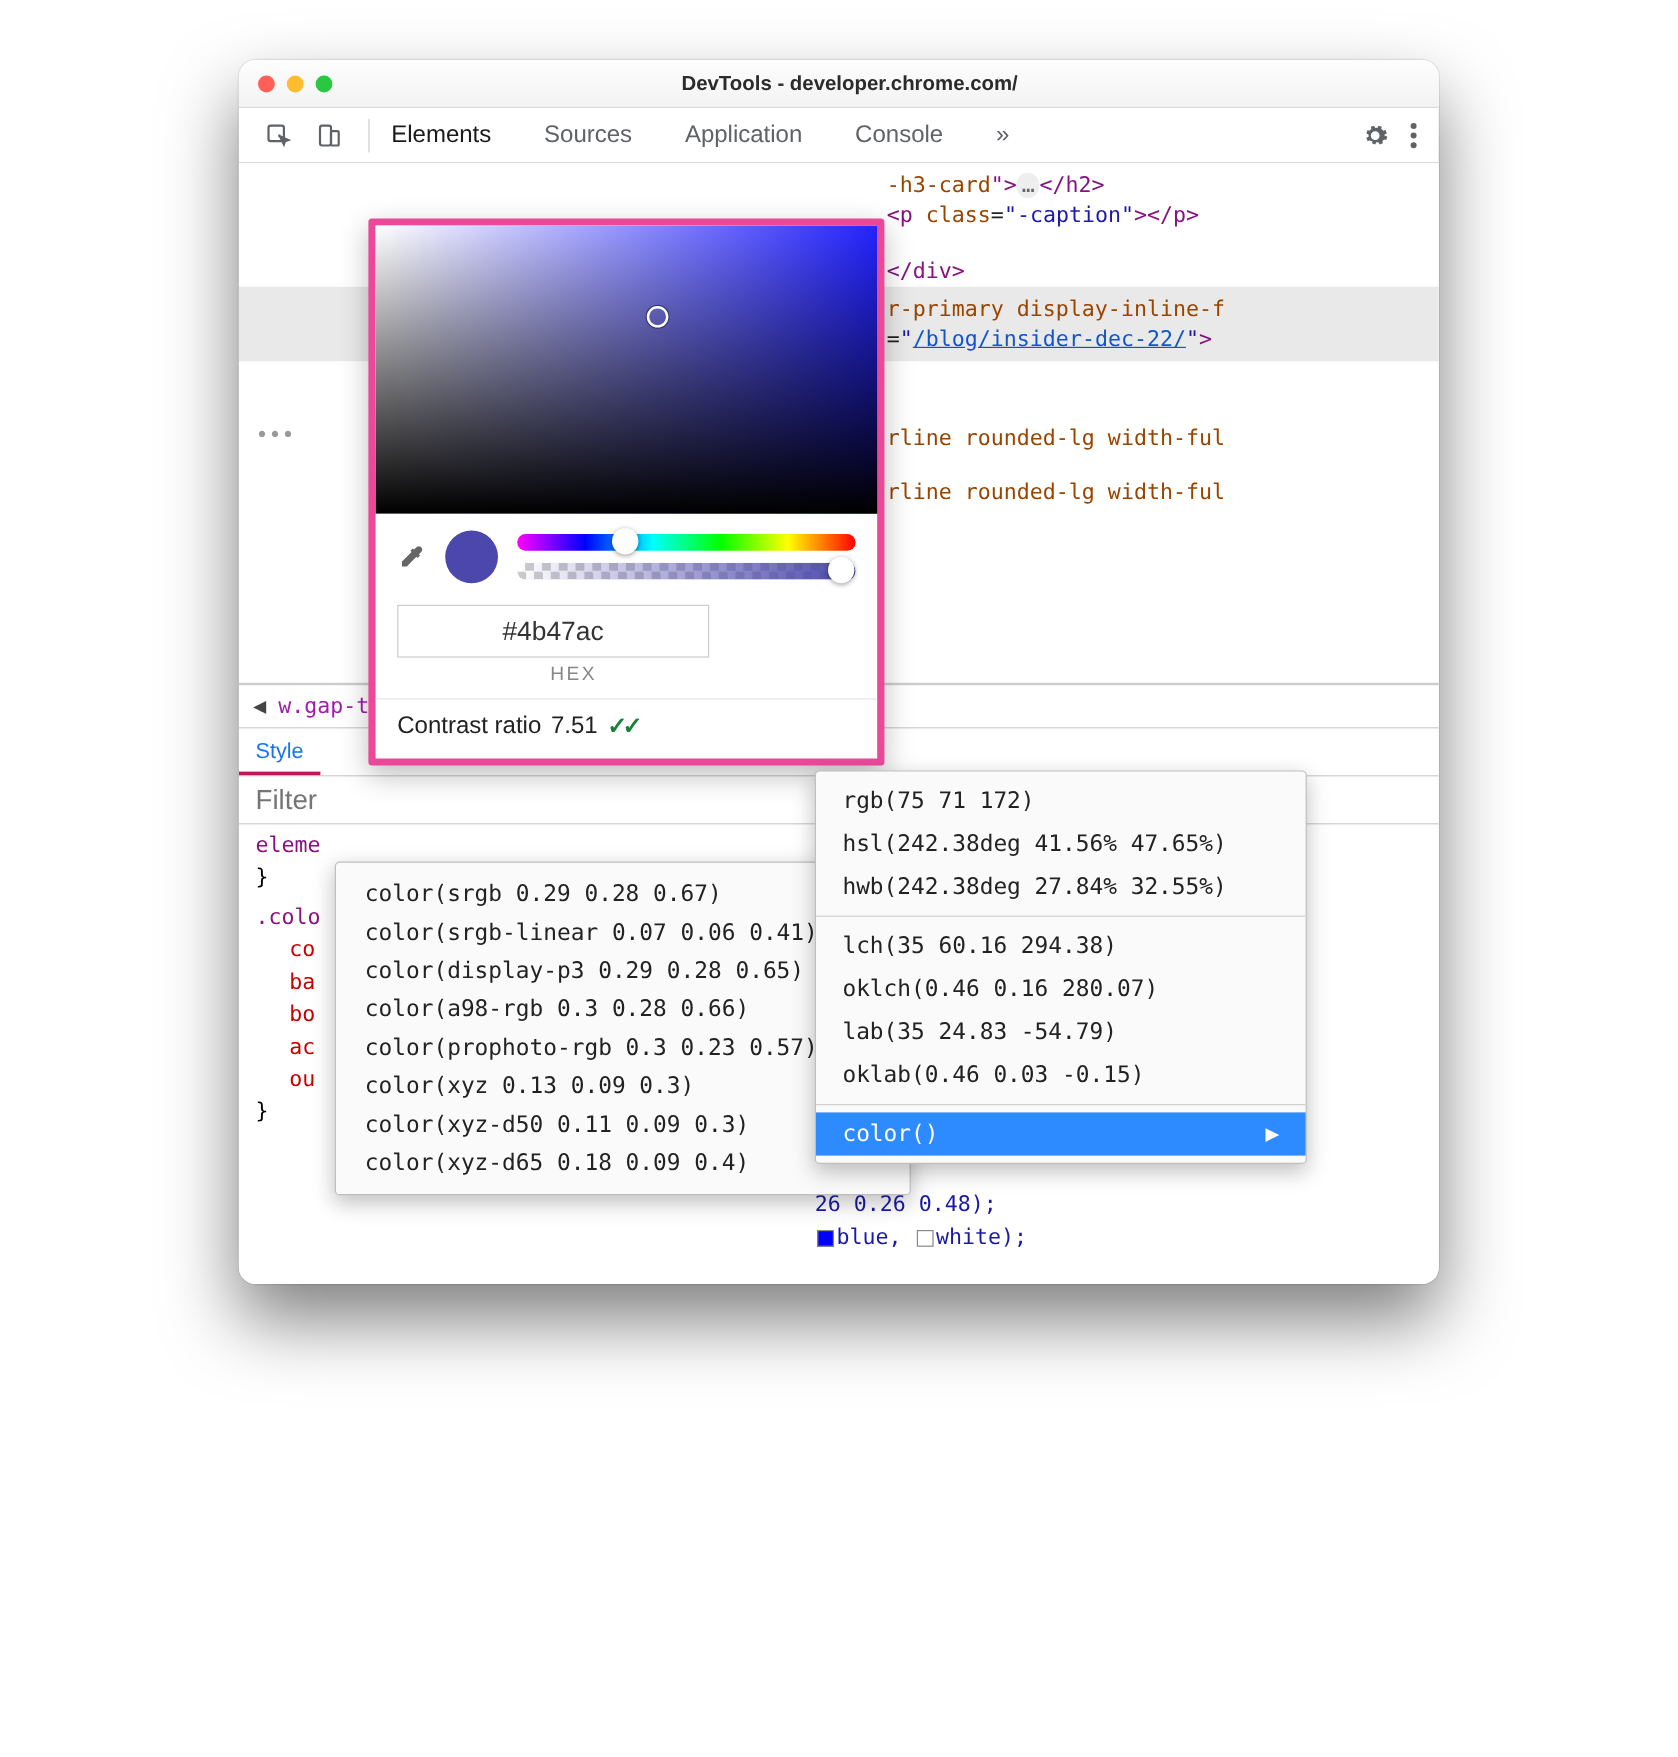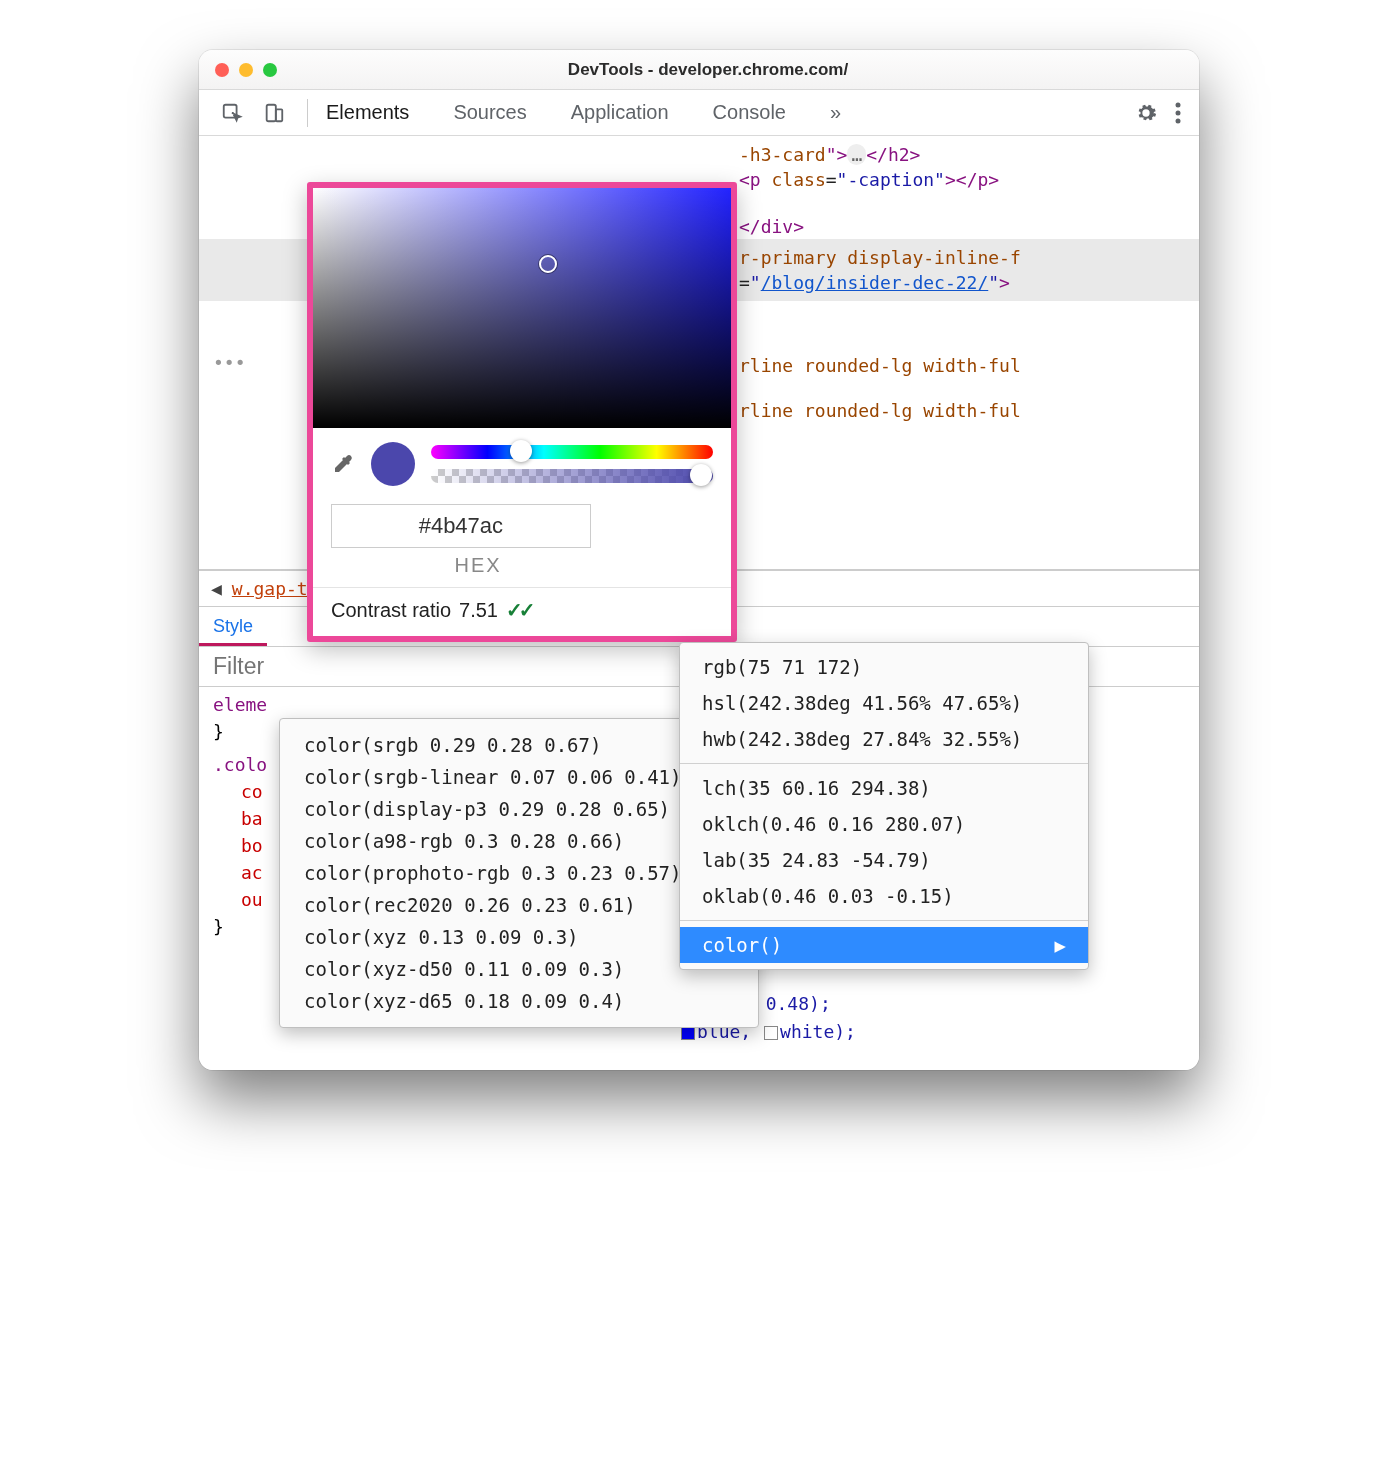--- a/index.html
+++ b/index.html
@@ -47,21 +47,21 @@
 .dom-line{padding:2px 14px 2px 50px;white-space:nowrap;}
 .dom-sel{background:#e9e9e9;}
 .dom-area .tag{color:#881280;}
 .dom-area .attr{color:#994500;}
 .dom-area .val{color:#1a1aa6;}
 .dom-area .link{color:#1155cc;text-decoration:underline;}
 .dom-ellipsis{color:#999;position:absolute;left:14px;top:216px;}
 
 .crumb-row{border-top:2px solid #ccc;border-bottom:1px solid #ccc;height:38px;display:flex;align-items:center;padding:0 12px;margin-top:140px;}
 .crumb-arrow{color:#444;margin-right:10px;}
-.crumb-text{color:#c2410c;text-decoration:underline;}
+.crumb-text{color:#a21caf;}
 
 .styles-tabs{display:flex;border-bottom:1px solid #ccc;font-family:-apple-system,sans-serif;font-size:18px;color:#333;height:40px;align-items:flex-end;}
 .styles-tab{padding:6px 14px;}
 .styles-tab.active{color:#1a73e8;border-bottom:3px solid #be185d;}
 
 .filter-row{display:flex;height:40px;align-items:center;border-bottom:1px solid #ccc;}
 .filter-row input{border:none;padding:0 14px;font-size:23px;color:#ef4444;outline:none;width:160px;}
 
 .css-block{padding:4px 0 4px 14px;font-family:Menlo,Consolas,monospace;font-size:18px;line-height:1.5;}
 .css-sel{color:#881280;}
@@ -84,21 +84,21 @@
 .swatch-lg{width:44px;height:44px;border-radius:50%;background:#4b47ac;}
 .sliders{flex:1;display:flex;flex-direction:column;gap:10px;}
 .track{height:14px;border-radius:7px;position:relative;}
 .hue{background:linear-gradient(to right,#ff00ff,#0000ff 20%,#00ffff 40%,#00ff00 60%,#ffff00 80%,#ff0000);}
 .alpha{background:
    linear-gradient(to right, rgba(75,71,172,0) , rgba(75,71,172,1)),
    repeating-conic-gradient(#ccc 0% 25%, #fff 0% 50%) 0/14px 14px;}
 .thumb{position:absolute;top:-5px;width:22px;height:22px;background:#fff;border-radius:50%;box-shadow:0 1px 4px rgba(0,0,0,0.4);}
 .hex-row{padding:4px 18px 0;}
 .hex-input{width:68%;text-align:center;font-size:22px;padding:8px;border:1px solid #ccc;color:#333;}
-.hex-label{display:block;text-align:center;color:#888;font-size:20px;letter-spacing:2px;margin:6px 0 10px;transform:translateX(-44px);}
+.hex-label{display:block;text-align:center;color:#888;font-size:16px;letter-spacing:2px;margin:6px 0 10px;transform:translateX(-44px);}
 .stepper{
   position:absolute; right:-2px; top:472px; width:40px;height:40px;
   border:4px solid #1560ff;border-radius:10px;background:#fff;
   display:flex;flex-direction:column;align-items:center;justify-content:center;line-height:8px;font-size:12px;color:#222;
 }
 .contrast-row{padding:10px 18px 14px;border-top:1px solid #e4e4e4;font-size:20px;color:#222;display:flex;align-items:center;gap:8px;}
 .checks{color:#188038;font-weight:bold;letter-spacing:-4px;}
 
 
 .menu1{
@@ -266,20 +266,19 @@
         <span>▶</span>
       </div>
     </div>
 
     <div class="menu2">
       <div class="mi">color(srgb 0.29 0.28 0.67)</div>
       <div class="mi">color(srgb-linear 0.07 0.06 0.41)</div>
       <div class="mi">color(display-p3 0.29 0.28 0.65)</div>
       <div class="mi">color(a98-rgb 0.3 0.28 0.66)</div>
       <div class="mi">color(prophoto-rgb 0.3 0.23 0.57)</div>
-      <div class="mi">color(rec2020 0.26 0.23 0.61)</div>
       <div class="mi">color(xyz 0.13 0.09 0.3)</div>
       <div class="mi">color(xyz-d50 0.11 0.09 0.3)</div>
       <div class="mi">color(xyz-d65 0.18 0.09 0.4)</div>
     </div>
 
   </div>
 </div>
 
 </body></html>

